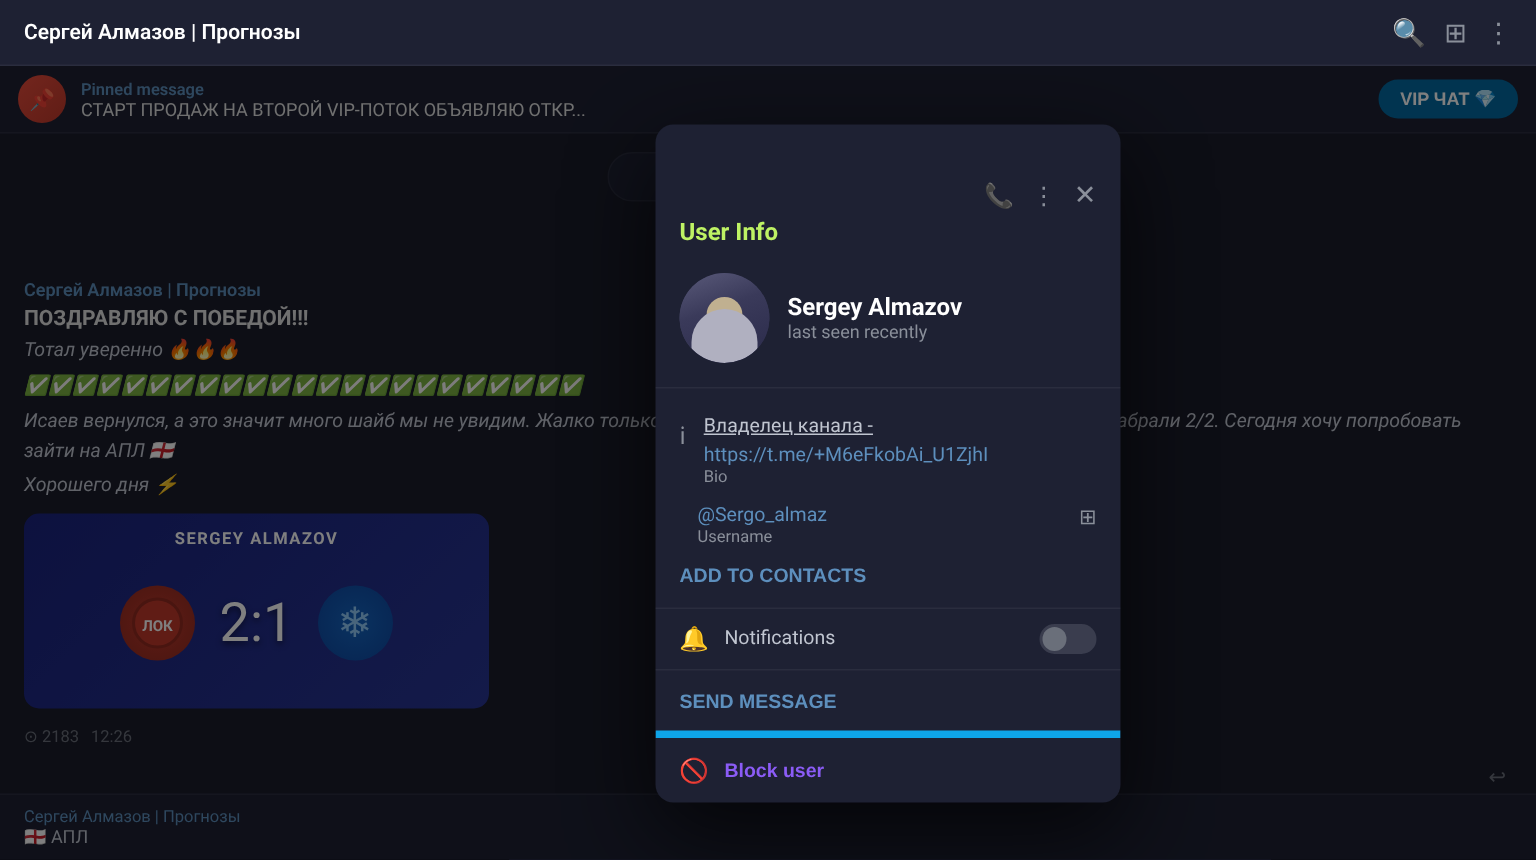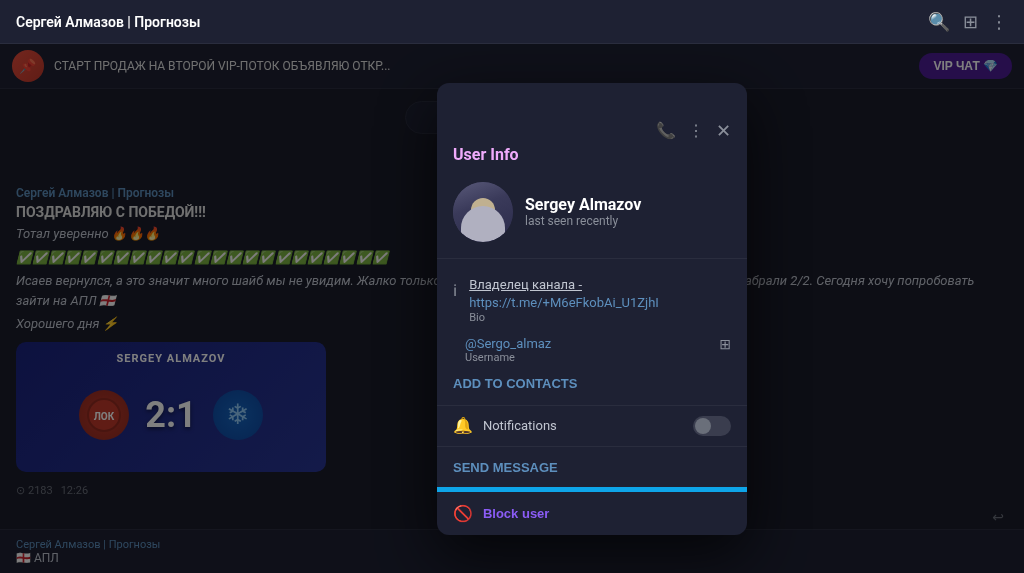--- a/index.html
+++ b/index.html
@@ -66,21 +66,21 @@
       background: linear-gradient(135deg, #e74c3c, #c0392b);
       display: flex; align-items: center; justify-content: center;
       font-size: 14px; color: #fff; flex-shrink: 0;
     }
     .pinned-content { flex: 1; overflow: hidden; }
     .pinned-label { font-size: 11px; color: #5d8fbd; font-weight: 600; }
     .pinned-text { font-size: 12px; color: #e0e0e0; white-space: nowrap; overflow: hidden; text-overflow: ellipsis; }
 
     
     .vip-btn {
-      background: #4c1d95;
+      background: #0369a1;
       color: #fff;
       border: none;
       border-radius: 16px;
       padding: 6px 14px;
       font-size: 12px;
       font-weight: 600;
       cursor: pointer;
       white-space: nowrap;
       display: flex; align-items: center; gap: 4px;
     }
@@ -165,21 +165,21 @@
     .team-logo {
       width: 50px; height: 50px;
       border-radius: 50%;
       display: flex; align-items: center; justify-content: center;
       font-size: 24px;
     }
     .logo-red { background: radial-gradient(circle, #c0392b, #922b21); }
     .logo-blue { background: radial-gradient(circle, #1565c0, #0d47a1); }
     .score-num {
       font-size: 36px;
-      font-weight: 700;
+      font-weight: 400;
       color: #fff;
       text-shadow: 0 2px 4px rgba(0,0,0,0.5);
     }
     .snowflake-logo {
       font-size: 28px; color: #90caf9;
     }
 
     
     .forward-row {
       display: flex; justify-content: flex-end; padding-right: 4px;
@@ -217,21 +217,21 @@
       overflow: hidden;
       box-shadow: 0 20px 60px rgba(0,0,0,0.7);
     }
 
     .panel-header {
       display: flex;
       align-items: center;
       justify-content: space-between;
       padding: 14px 16px 10px;
     }
-    .panel-title { font-size: 16px; font-weight: 700; color: #f0abfc; margin-top: 48px; }
+    .panel-title { font-size: 16px; font-weight: 700; color: #bef264; margin-top: 48px; }
     .panel-icons { display: flex; gap: 12px; align-items: center; }
     .panel-icon { color: #8a8f9a; cursor: pointer; font-size: 16px; }
     .panel-close { color: #8a8f9a; cursor: pointer; font-size: 18px; font-weight: 300; }
 
     
     .profile-section {
       padding: 8px 16px 16px;
       display: flex;
       align-items: center;
       gap: 12px;
@@ -357,20 +357,21 @@
   </div>
 </div>
 
 <div class="main">
 
   <div class="chat-area">
 
     <div class="pinned-msg">
       <div class="pinned-icon">📌</div>
       <div class="pinned-content">
+        <div class="pinned-label">Pinned message</div>
         <div class="pinned-text">СТАРТ ПРОДАЖ НА ВТОРОЙ VIP-ПОТОК ОБЪЯВЛЯЮ ОТКР...</div>
       </div>
       <button class="vip-btn">VIP ЧАТ 💎</button>
     </div>
 
     <div class="chat-scroll">
 
       <div class="view-btn-row">
         <button class="view-btn">Посмотреть прогноз...</button>
       </div>

